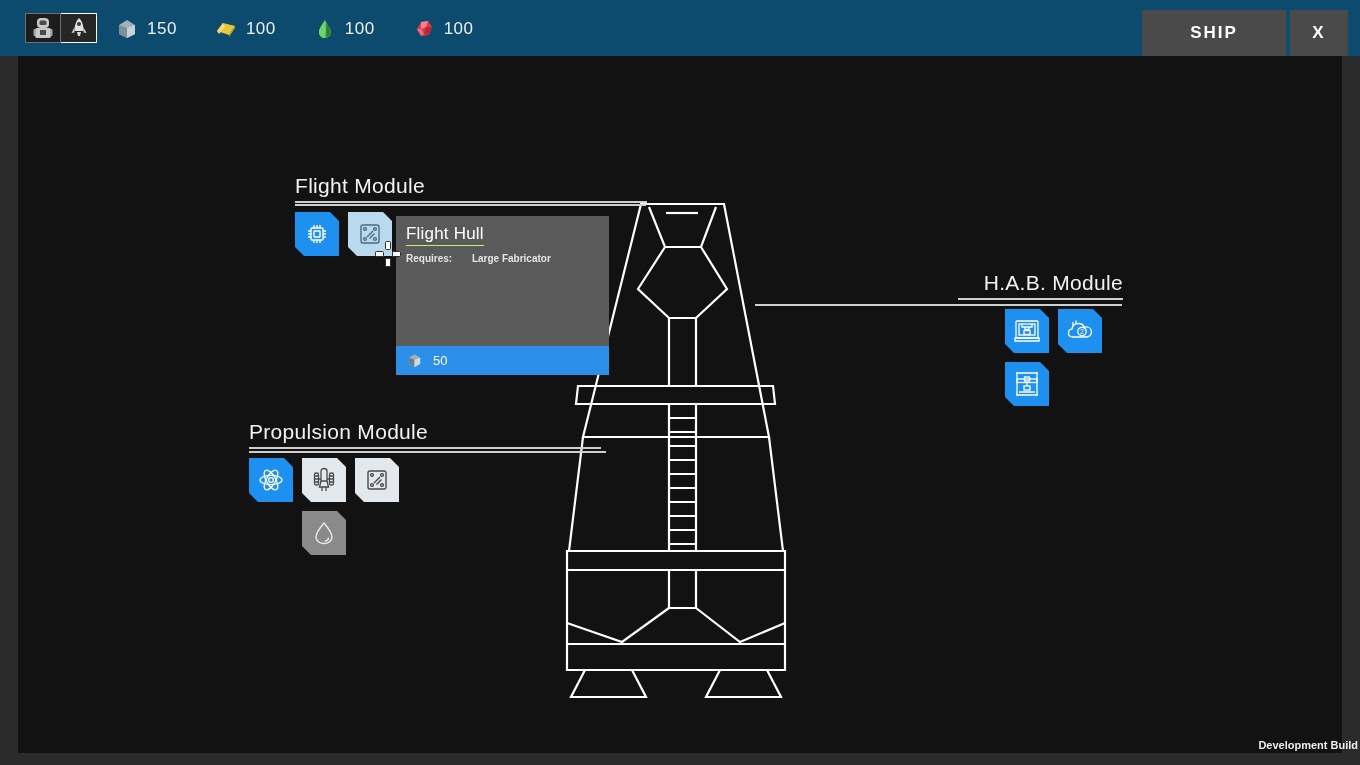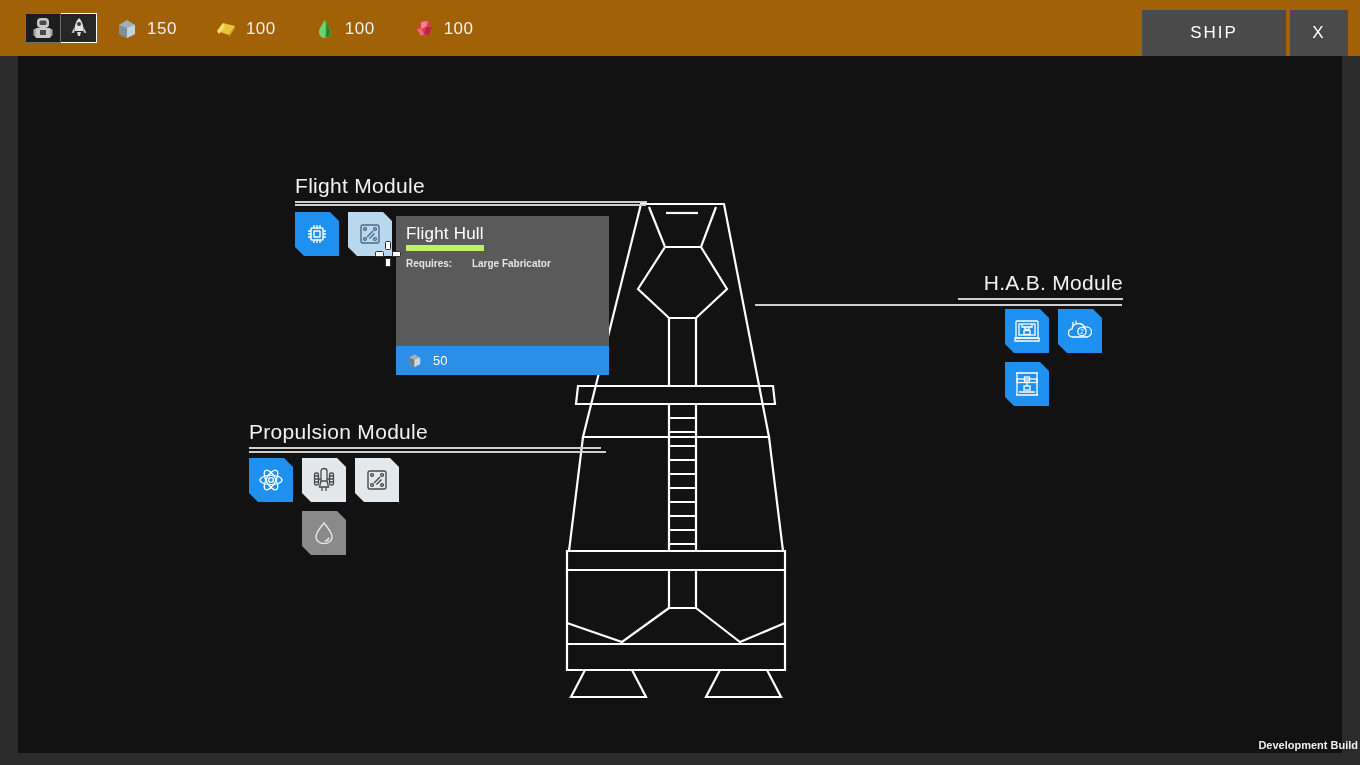--- a/index.html
+++ b/index.html
@@ -15,21 +15,21 @@
   
   #frame-left, #frame-bottom, #frame-right {
     position:absolute; background:#2b2b2b; z-index:1;
   }
   #frame-left   { left:0;  top:56px; width:18px;  height:709px; }
   #frame-bottom { left:0;  bottom:0; width:1360px; height:12px; }
   #frame-right  { right:0; top:56px; width:18px;  height:709px; }
 
   #topbar {
     position:absolute; left:0; top:0; width:1360px; height:56px;
-    background:#a16207; z-index:5;
+    background:#0c4a6e; z-index:5;
   }
   #stage {
     position:absolute; left:18px; top:56px;
     width:1324px; height:697px;
     background:#121212; z-index:2; overflow:hidden;
   }
 
   
   #tabs {
     position:absolute; left:25px; top:13px;
@@ -59,21 +59,21 @@
   }
 
   
   #topbuttons {
     position:absolute; right:12px; top:10px;
     display:flex; gap:4px; height:46px;
   }
   .topbtn {
     background:#4a4a4a; border:none; color:#fff;
     font-family:"Liberation Sans", sans-serif;
-    font-size:17px; font-weight:normal; letter-spacing:2px;
+    font-size:17px; font-weight:bold; letter-spacing:2px;
     display:flex; align-items:center; justify-content:center;
     cursor:pointer;
   }
   #btn-ship  { width:144px; }
   #btn-suit  { width:184px; }
   #btn-close { width:58px; }
 
   
   #rocket { position:absolute; left:0; top:0; }
 
@@ -103,21 +103,21 @@
   
   #tooltip {
     position:absolute; left:396px; top:216px;
     width:213px; z-index:30;
     background:#5a5a5a;
     font-family:"Liberation Sans", sans-serif;
   }
   #tt-body { padding:8px 10px 10px 10px; min-height:130px; }
   #tt-title {
     font-size:17px; color:#ffffff; letter-spacing:.2px;
-    border-bottom:6px solid #bef264; display:inline-block;
+    border-bottom:1px solid #bef264; display:inline-block;
     padding-bottom:1px; margin-bottom:7px;
   }
   #tt-req { font-size:10px; color:#e4e4e4; font-weight:bold; margin-bottom:11px; }
   #tt-req .k { margin-right:17px; font-weight:bold; }
   #tt-desc { font-size:11px; color:#eaeaea; line-height:1.35; }
   #tt-cost {
     background:#2b8fea; height:29px;
     display:flex; align-items:center; padding:0 10px;
   }
   #tt-cost .res-icon { width:17px; height:17px; margin-right:10px; }

